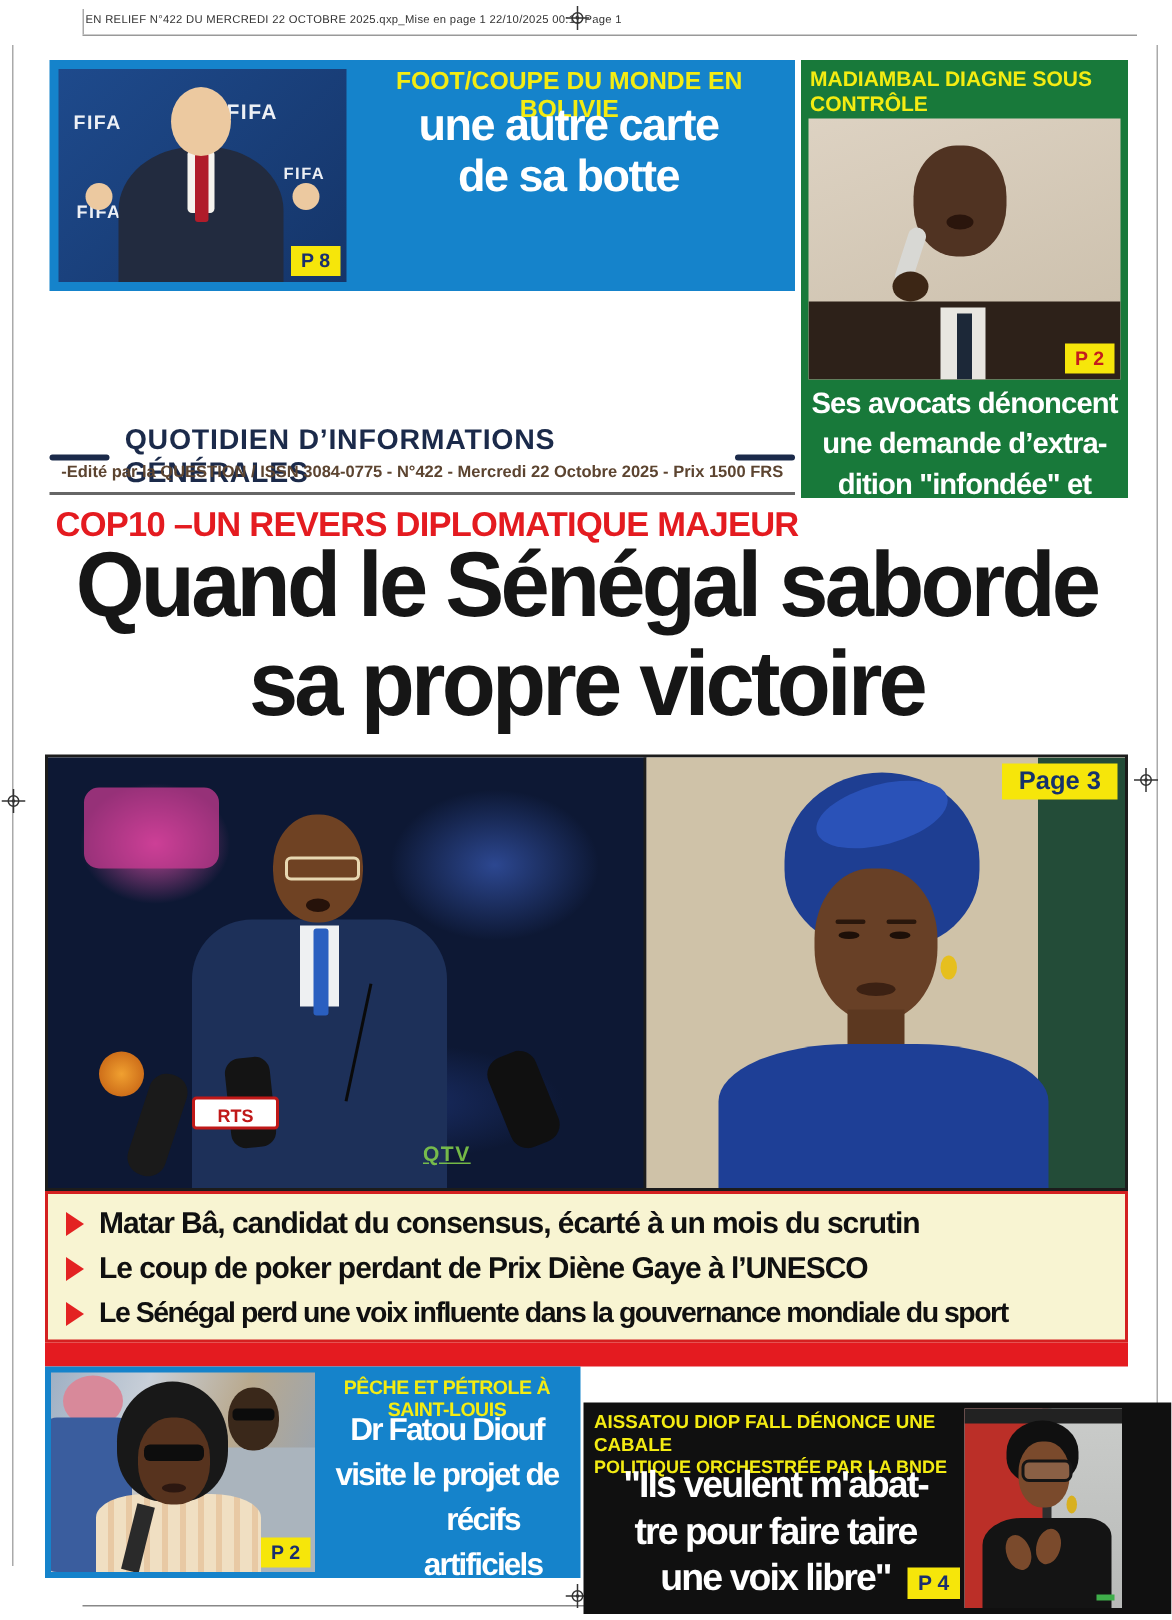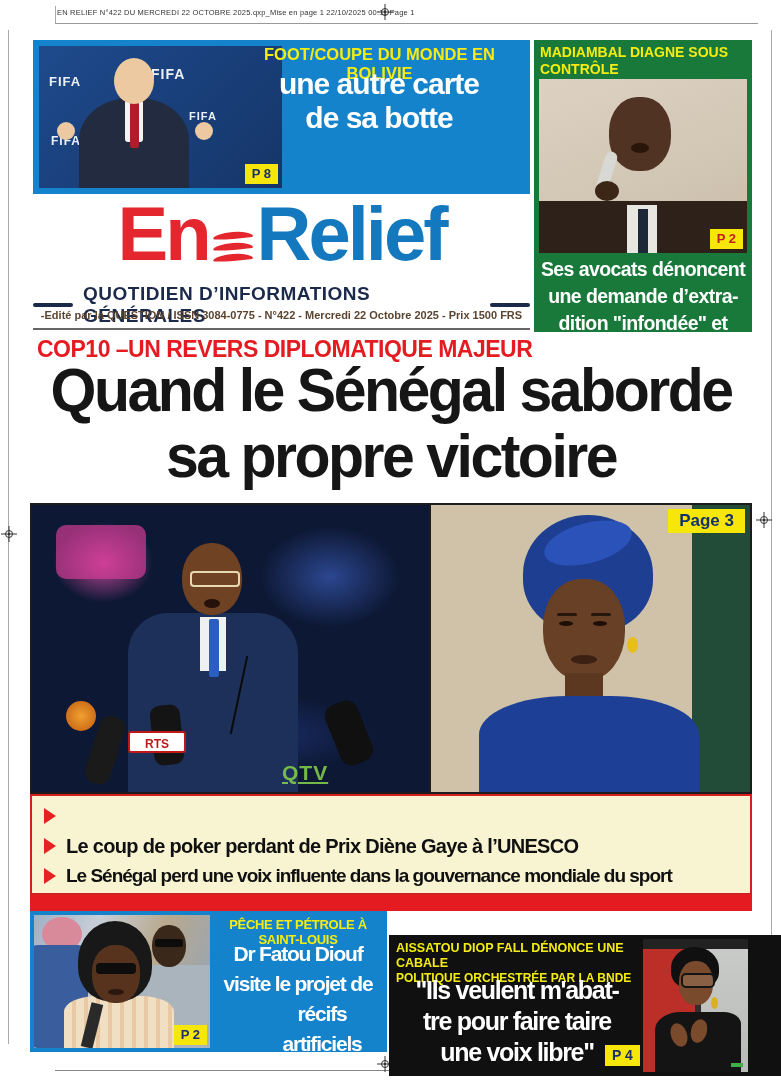--- a/index.html
+++ b/index.html
@@ -63,21 +63,21 @@
   .bullet-row:nth-child(3) .bullet-text{font-size:19px;letter-spacing:-1px;}
 
   .red-band{position:absolute;left:30px;top:895px;width:722px;height:16px;background:#e41b20;}
 
   
   .shape{position:absolute;}
 
   .fifa-label{position:absolute;color:rgba(255,255,255,.92);font-weight:bold;font-size:13px;letter-spacing:1px;}
   .rts-label{position:absolute;left:96px;top:226px;width:58px;height:22px;background:#fff;border:2px solid #c01818;
              border-radius:3px;color:#c01818;font-weight:bold;font-size:12px;text-align:center;line-height:22px;box-sizing:border-box;}
-  .qtv-label{position:absolute;left:250px;top:256px;color:#86d44a;font-weight:bold;font-size:21px;opacity:.85;letter-spacing:1px;text-decoration:underline;}
+  .qtv-label{position:absolute;left:250px;top:256px;color:#86d44a;font-weight:bold;font-size:14px;opacity:.85;letter-spacing:1px;text-decoration:underline;}
 </style>
 </head>
 <body>
 
 <div class="page">
 
   <div class="print-text">EN RELIEF N°422 DU MERCREDI 22 OCTOBRE 2025.qxp_Mise en page 1  22/10/2025  00:11  Page 1</div>
   <div class="hline" style="left:55px;top:23px;width:703px;"></div>
   <div class="vline" style="left:55px;top:6px;height:17px;"></div>
   <div class="vline" style="left:8px;top:30px;height:1014px;"></div>
@@ -98,21 +98,21 @@
       <path d="M8 0v16M0 8h16" stroke="#333" stroke-width="1"></path>
       <circle cx="8" cy="8" r="1.2" fill="#333"></circle>
     </svg>
   <svg class="regmark" style="left:377px;top:1056px;" viewBox="0 0 16 16">
       <circle cx="8" cy="8" r="3.5" fill="none" stroke="#333"></circle>
       <path d="M8 0v16M0 8h16" stroke="#333" stroke-width="1"></path>
       <circle cx="8" cy="8" r="1.2" fill="#333"></circle>
     </svg>
 
   <section class="box-blue" style="left:33px;top:40px;width:497px;height:154px;">
-    <div class="photo" style="left:6px;top:6px;width:216px;height:142px;background:linear-gradient(135deg,#1e4a8c,#153569);padding-left:27px;">
+    <div class="photo" style="left:6px;top:6px;width:192px;height:142px;background:linear-gradient(135deg,#1e4a8c,#153569);">
       <span class="fifa-label" style="left:10px;top:28px;">FIFA</span>
       <span class="fifa-label" style="left:112px;top:20px;font-size:14px;">FIFA</span>
       <span class="fifa-label" style="left:150px;top:64px;font-size:11px;">FIFA</span>
       <span class="fifa-label" style="left:12px;top:88px;font-size:12px;">FIFA</span>
       <div class="shape" style="left:40px;top:52px;width:110px;height:92px;background:#222b3f;border-radius:46% 46% 0 0;"></div>
       <div class="shape" style="left:86px;top:54px;width:18px;height:42px;background:#f5f3ee;border-radius:3px;"></div>
       <div class="shape" style="left:91px;top:56px;width:9px;height:46px;background:#b01c2a;border-radius:2px;"></div>
       <div class="shape" style="left:75px;top:12px;width:40px;height:46px;background:#ecc9a0;border-radius:50%;"></div>
       <div class="shape" style="left:18px;top:76px;width:18px;height:18px;background:#ecc9a0;border-radius:50%;"></div>
       <div class="shape" style="left:156px;top:76px;width:18px;height:18px;background:#ecc9a0;border-radius:50%;"></div>
@@ -142,29 +142,20 @@
     </div>
     <div style="position:absolute;left:2px;top:216px;width:214px;">
       <div class="headline-white" style="font-size:19.5px;line-height:27px;letter-spacing:-.6px;">Ses avocats dénoncent</div>
       <div class="headline-white" style="font-size:19.5px;line-height:27px;letter-spacing:-.6px;">une demande d’extra-</div>
       <div class="headline-white" style="font-size:19.5px;line-height:27px;letter-spacing:-.6px;">dition "infondée" et</div>
       <div class="headline-white" style="font-size:19.5px;line-height:27px;letter-spacing:-.6px;">"irrégulière"</div>
     </div>
   </section>
 
   <header class="masthead">
-    <div class="logo-row">
-      <span class="logo-en">En</span>
-      <span class="waves">
-        <span class="wave"></span>
-          <span class="wave"></span>
-          <span class="wave"></span>
-      </span>
-      <span class="logo-relief">Relief</span>
-    </div>
     <div class="tagline-row">
       <span class="tagline-dash"></span>
       <span class="tagline">QUOTIDIEN D’INFORMATIONS GÉNÉRALES</span>
       <span class="tagline-dash"></span>
     </div>
     <div class="edition">-Edité par la QUESTION / ISSN 3084-0775 - N°422 - Mercredi 22 Octobre 2025 - Prix 1500 FRS</div>
     <div class="mast-rule"></div>
   </header>
 
   <div class="main-kicker">COP10 –UN REVERS DIPLOMATIQUE MAJEUR</div>
@@ -203,20 +194,21 @@
       <div class="shape" style="left:196px;top:132px;width:11px;height:16px;background:#e6bf1e;border-radius:50%;"></div>
       <div class="shape" style="left:134px;top:168px;width:38px;height:26px;background:#5c3820;"></div>
       <div class="shape" style="left:48px;bottom:0;width:220px;height:96px;background:#1e3f96;border-radius:40% 40% 0 0;"></div>
     </div>
     <span class="page3-badge">Page 3</span>
   </div>
 
   <div class="bullets">
     <div class="bullet-row">
       <span class="chevron"></span>
+      <span class="bullet-text">Matar Bâ, candidat du consensus, écarté à un mois du scrutin</span>
     </div>
     <div class="bullet-row">
       <span class="chevron"></span>
       <span class="bullet-text">Le coup de poker perdant de Prix Diène Gaye à l’UNESCO</span>
     </div>
     <div class="bullet-row">
       <span class="chevron"></span>
       <span class="bullet-text">Le Sénégal perd une voix influente dans la gouvernance mondiale du sport</span>
     </div>
   </div>

